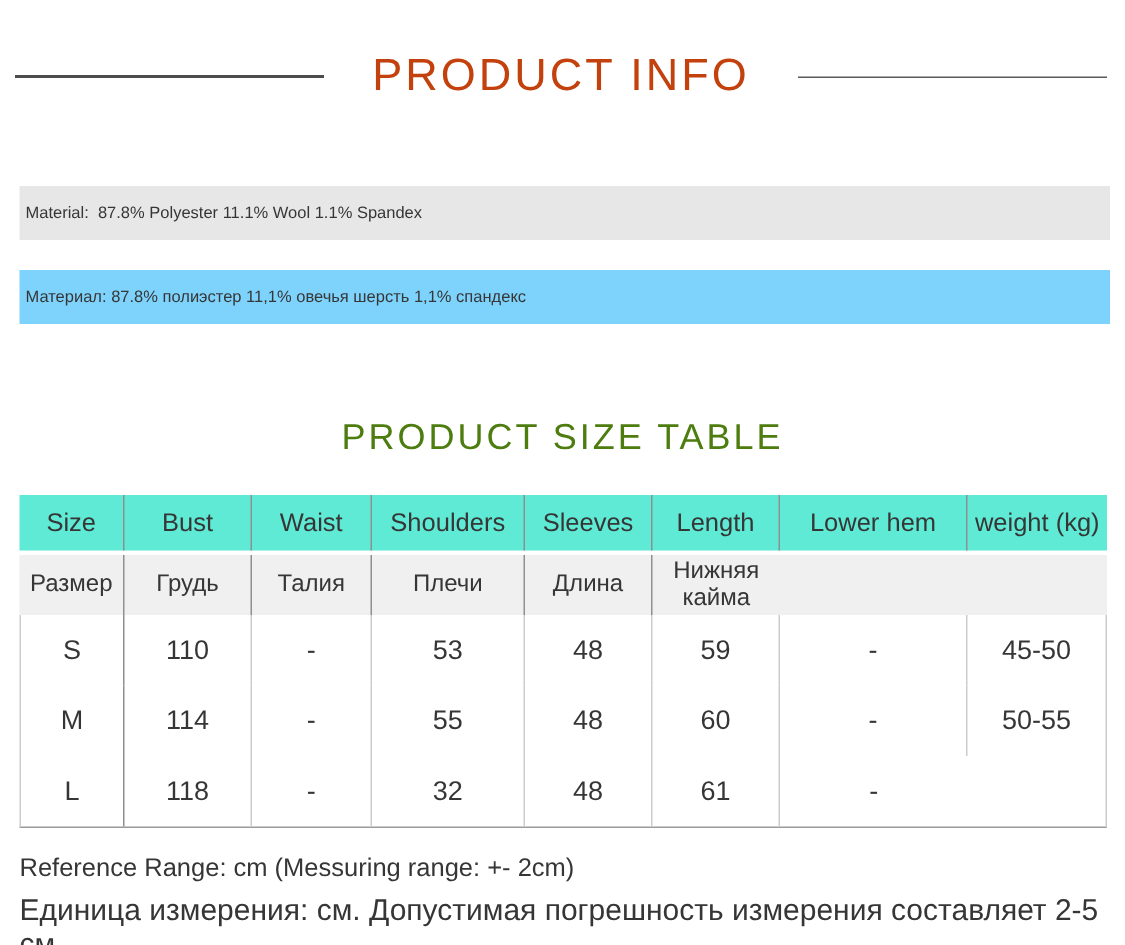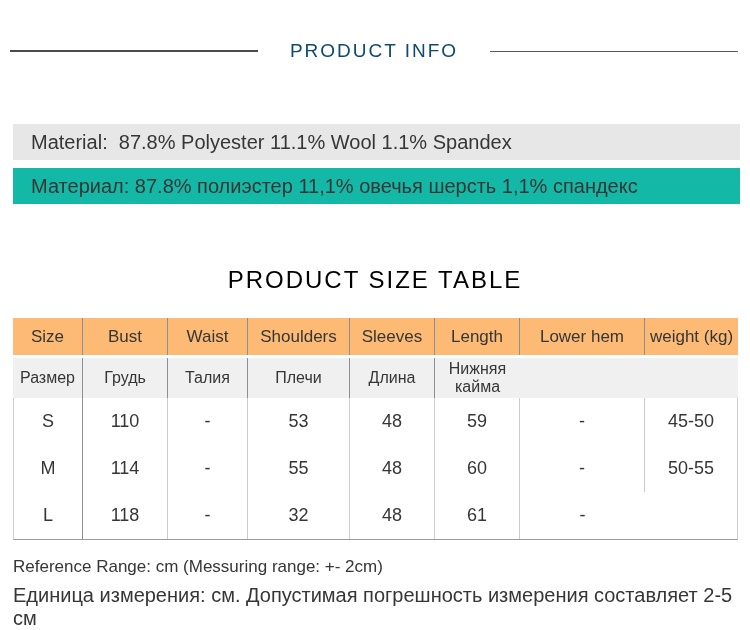--- a/index.html
+++ b/index.html
@@ -15,59 +15,59 @@
   .title-row {
     display: flex;
     align-items: center;
     margin: 36px 12px 0 10px;
     height: 30px;
   }
   .title-line-left  { flex: 1; border-top: 2px solid #4c4c4c; }
   .title-line-right { flex: 1; border-top: 1px solid #5a5a5a; }
   .title-text {
     padding: 0 32px;
-    font-size: 19px;
+    font-size: 30px;
     letter-spacing: 2px;
-    color: #0c4a6e;
+    color: #c2410c;
     white-space: nowrap;
   }
   .size-title {
     margin-top: 62px;
     text-align: center;
     font-size: 24px;
     letter-spacing: 2px;
-    color: #000000;
+    color: #4d7c0f;
   }
 
   
   .materials { margin: 58px 10px 0 13px; width: 727px; }
   .mat-row {
     height: 36px;
     display: flex;
     align-items: center;
-    padding-left: 18px;
-    font-size: 20px;
+    padding-left: 4px;
+    font-size: 11px;
     white-space: pre-wrap;
   }
   .mat-en { background: #e7e7e7; }
-  .mat-ru { background: #14b8a6; margin-top: 8px; }
+  .mat-ru { background: #7dd3fc; margin-top: 20px; }
 
   
   .size-table { margin: 24px 12px 0 13px; width: 725px; }
   .trow {
     display: grid;
     grid-template-columns: 70px 85px 80px 102px 85px 85px 125px 1fr;
   }
   .cell {
     display: flex;
     align-items: center;
     justify-content: center;
     text-align: center;
   }
-  .th-en { background: #fdba74; }
+  .th-en { background: #5eead4; }
   .th-en .cell {
     height: 37px;
     font-size: 17px;
     border-right: 1px solid #8f8f8f;
   }
   .th-ru { background: #f0f0f0; margin-top: 3px; }
   .th-ru .cell {
     height: 40px;
     font-size: 16px;
     line-height: 1.15;

